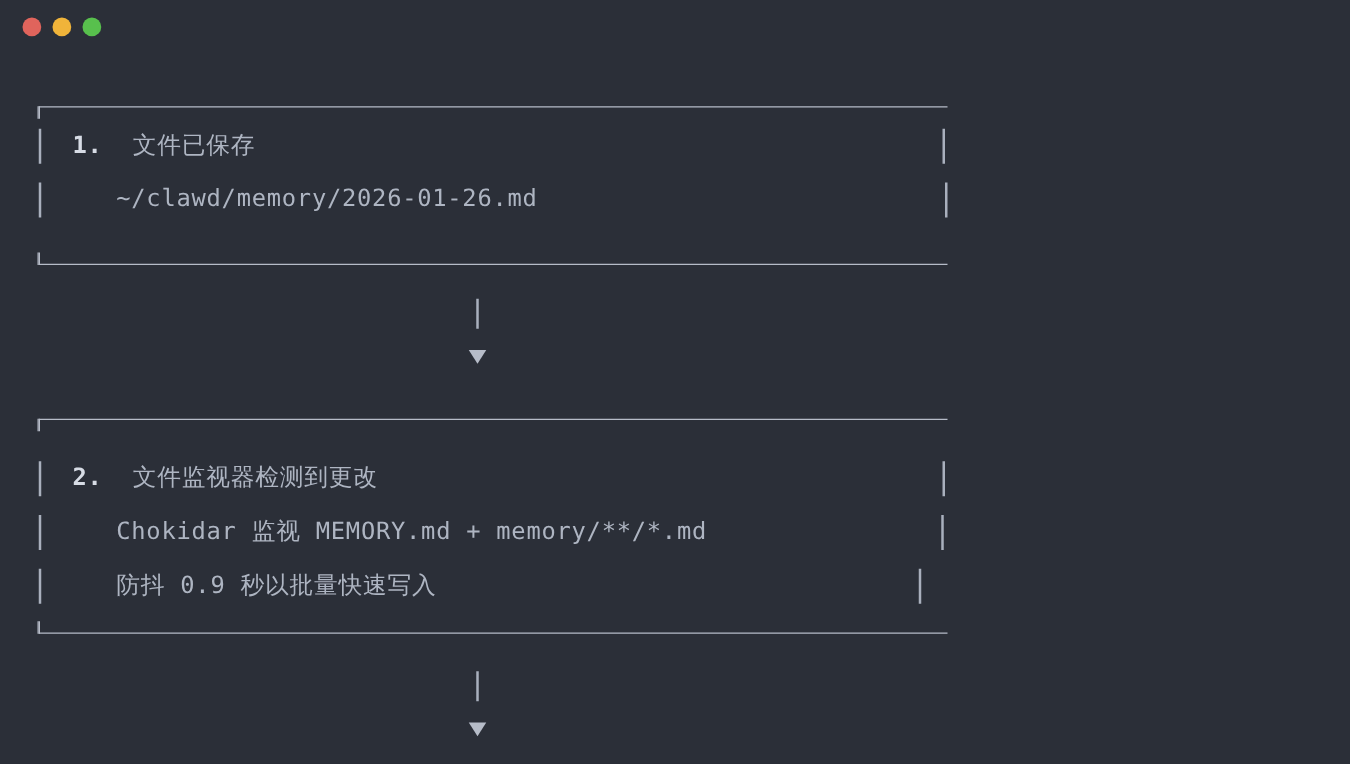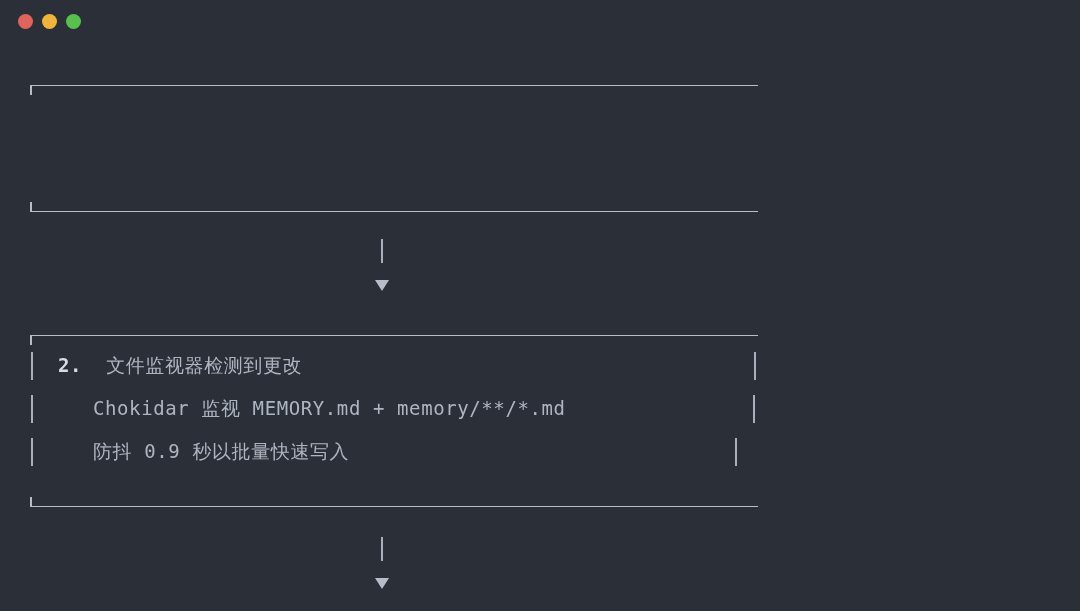--- a/index.html
+++ b/index.html
@@ -112,21 +112,21 @@
   
   #box1 { top: 41px; height: 127px; }
   #box1 .rows { position: absolute; left: 0; top: 10px; width: 727px; }
   #box1 .row .text.title  { left: 27px; }
   #box1 .row .text.detail { left: 62px; }
   #box1 .row.r1 .pipe-r { right: 2px; }
   #box1 .row.r2 .pipe-r { right: 0px; }
 
   
   #box2 { top: 291px; height: 172px; }
-  #box2 .rows { position: absolute; left: 0; top: 9px; width: 727px; text-align: right; }
+  #box2 .rows { position: absolute; left: 0; top: 26px; width: 727px; text-align: right; }
   #box2 .row .text.title  { left: 27px; }
   #box2 .row .text.detail { left: 62px; }
   #box2 .row.r1 .pipe-r { right: 2px; }
   #box2 .row.r2 .pipe-r { right: 3px; }
   #box2 .row.r3 .pipe-r { right: 21px; }
 
   
   .connector {
     position: absolute;
     left: 374px;
@@ -170,20 +170,30 @@
 
     <div class="box" id="box1">
       <span class="edge top"></span>
       <span class="corner tl"></span>
       <span class="corner tr"></span>
       <span class="edge bottom"></span>
       <span class="corner bl"></span>
       <span class="corner br"></span>
 
       <div class="rows">
+        <div class="row r1">
+          <span class="pipe-l"></span>
+          <span class="text title"><span class="num">1.</span>  <span>文件已保存</span></span>
+          <span class="pipe-r"></span>
+        </div>
+        <div class="row r2">
+          <span class="pipe-l"></span>
+          <span class="text detail">~/clawd/memory/2026-01-26.md</span>
+          <span class="pipe-r"></span>
+        </div>
       </div>
     </div>
 
     <div class="connector" id="conn1">
       <span class="stem"></span>
       <span class="arrow"></span>
     </div>
 
     <div class="box" id="box2">
       <span class="edge top"></span>

